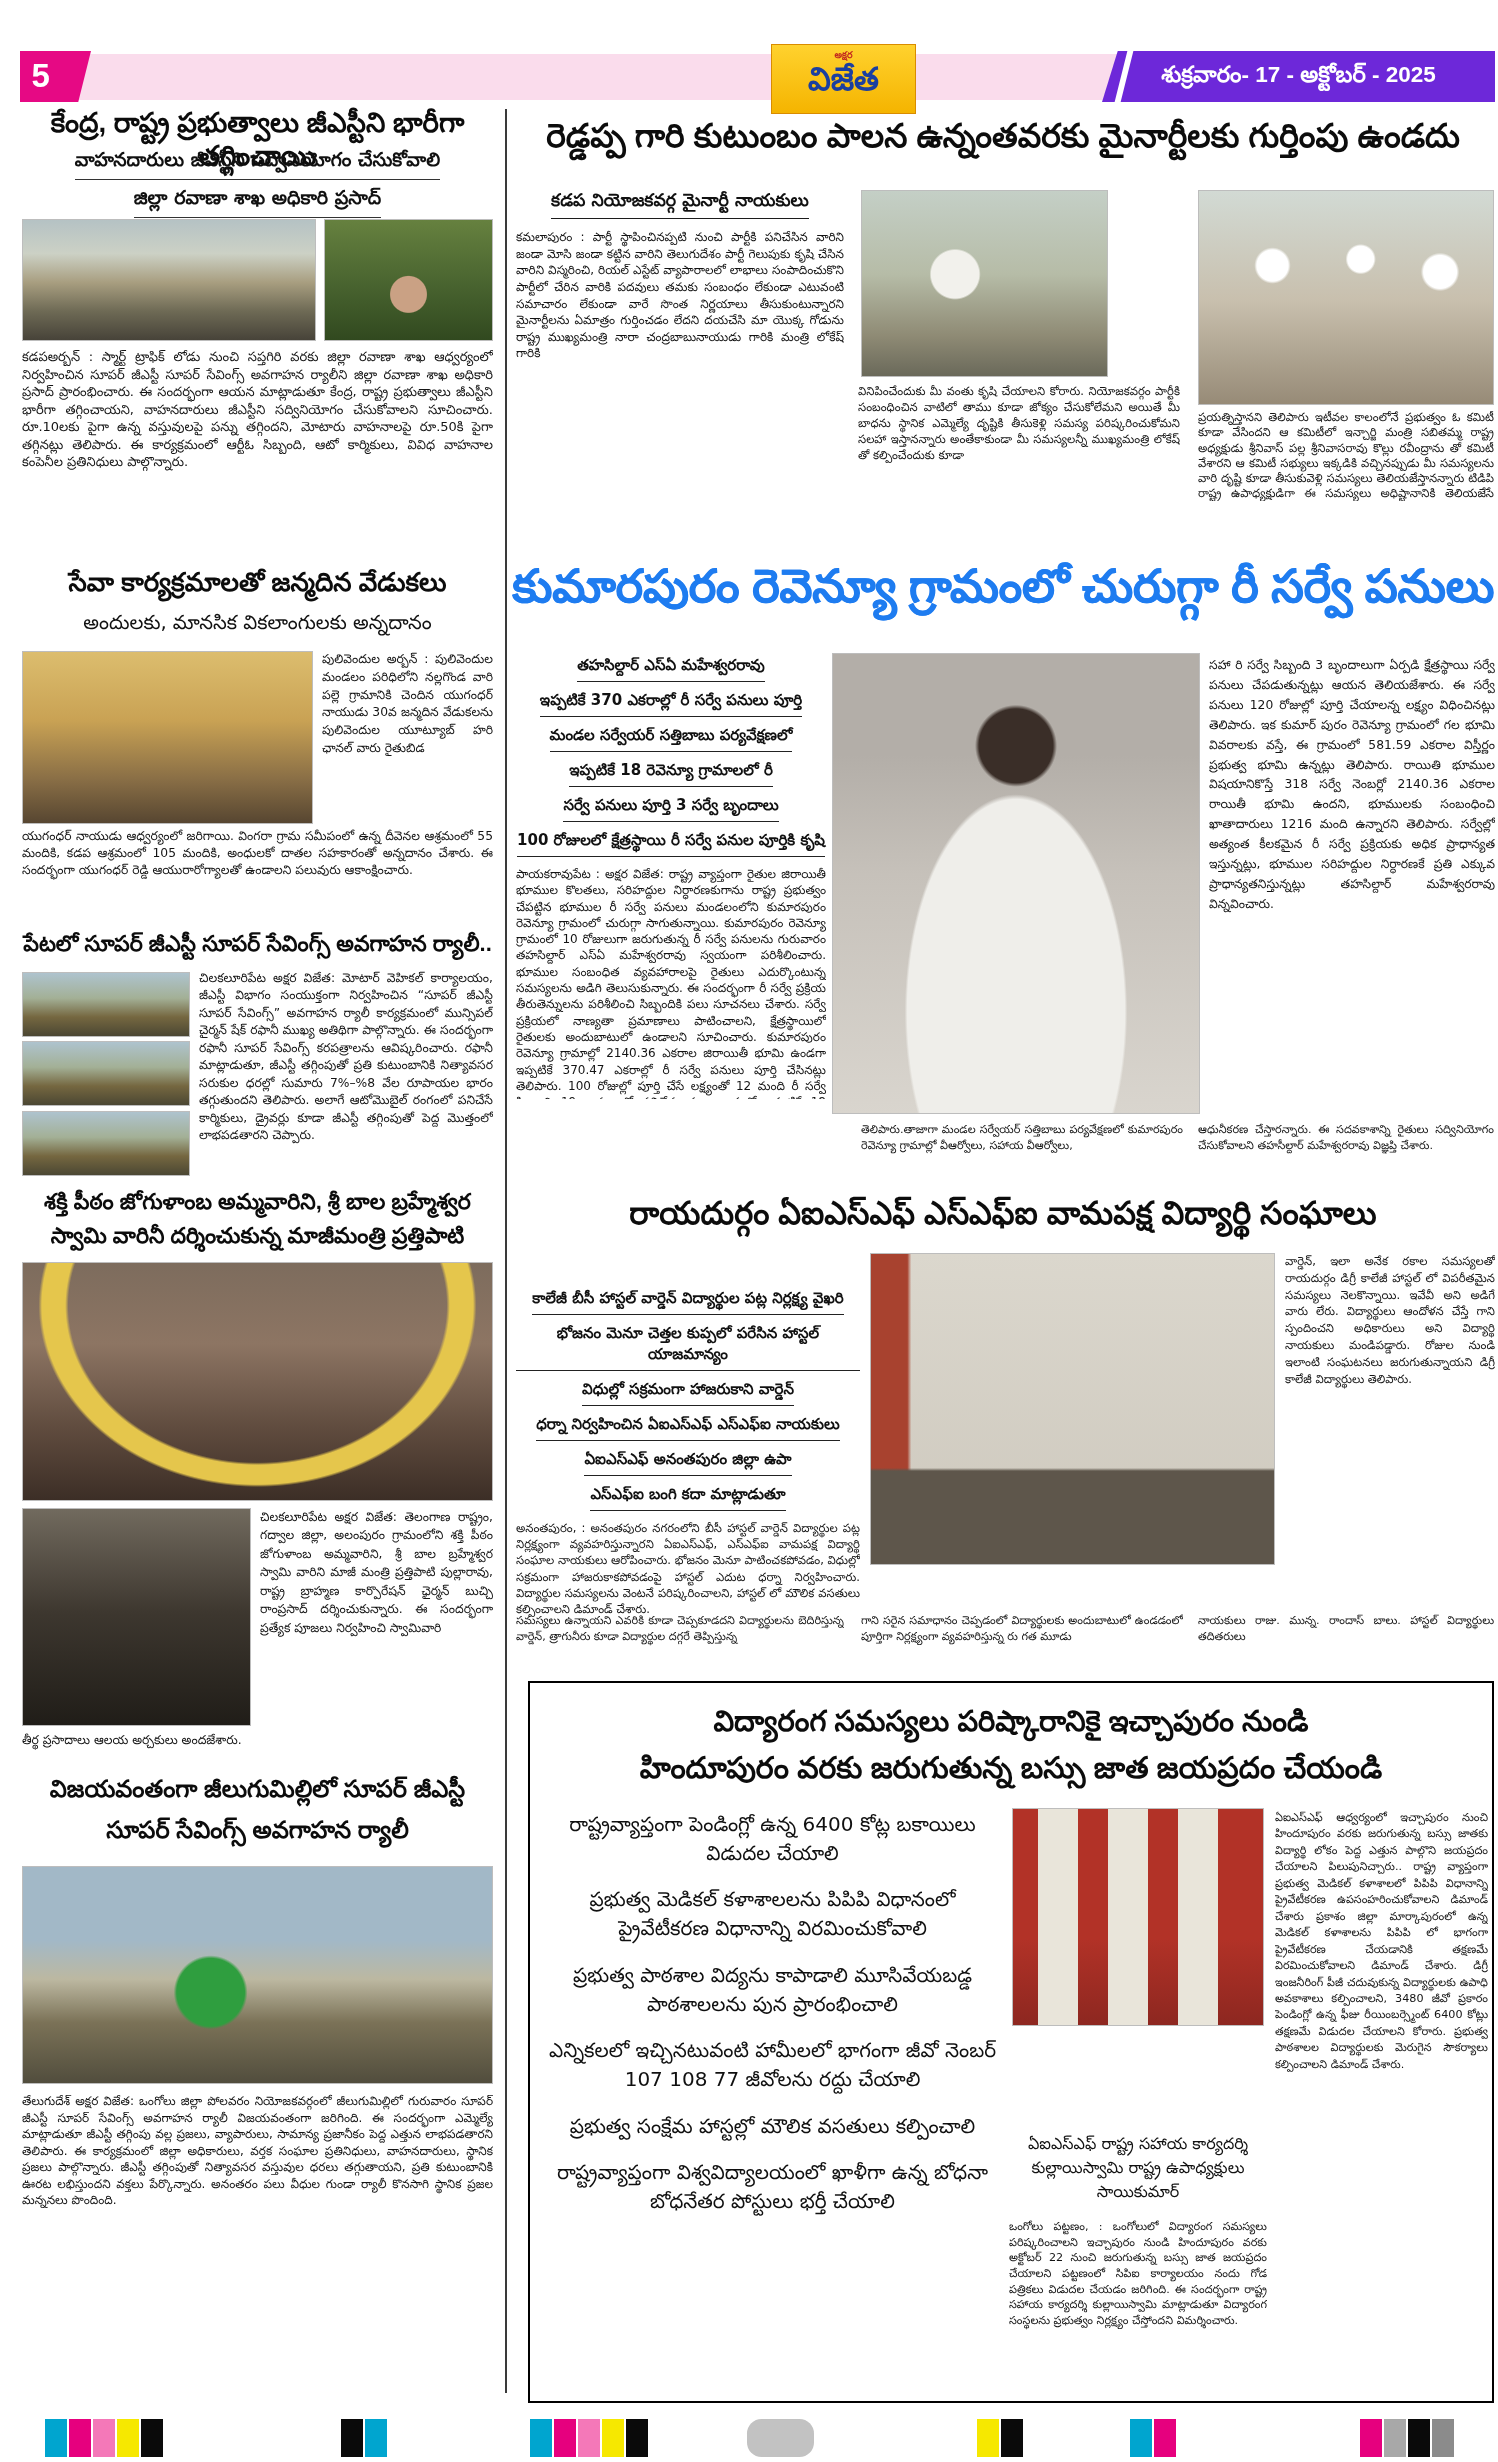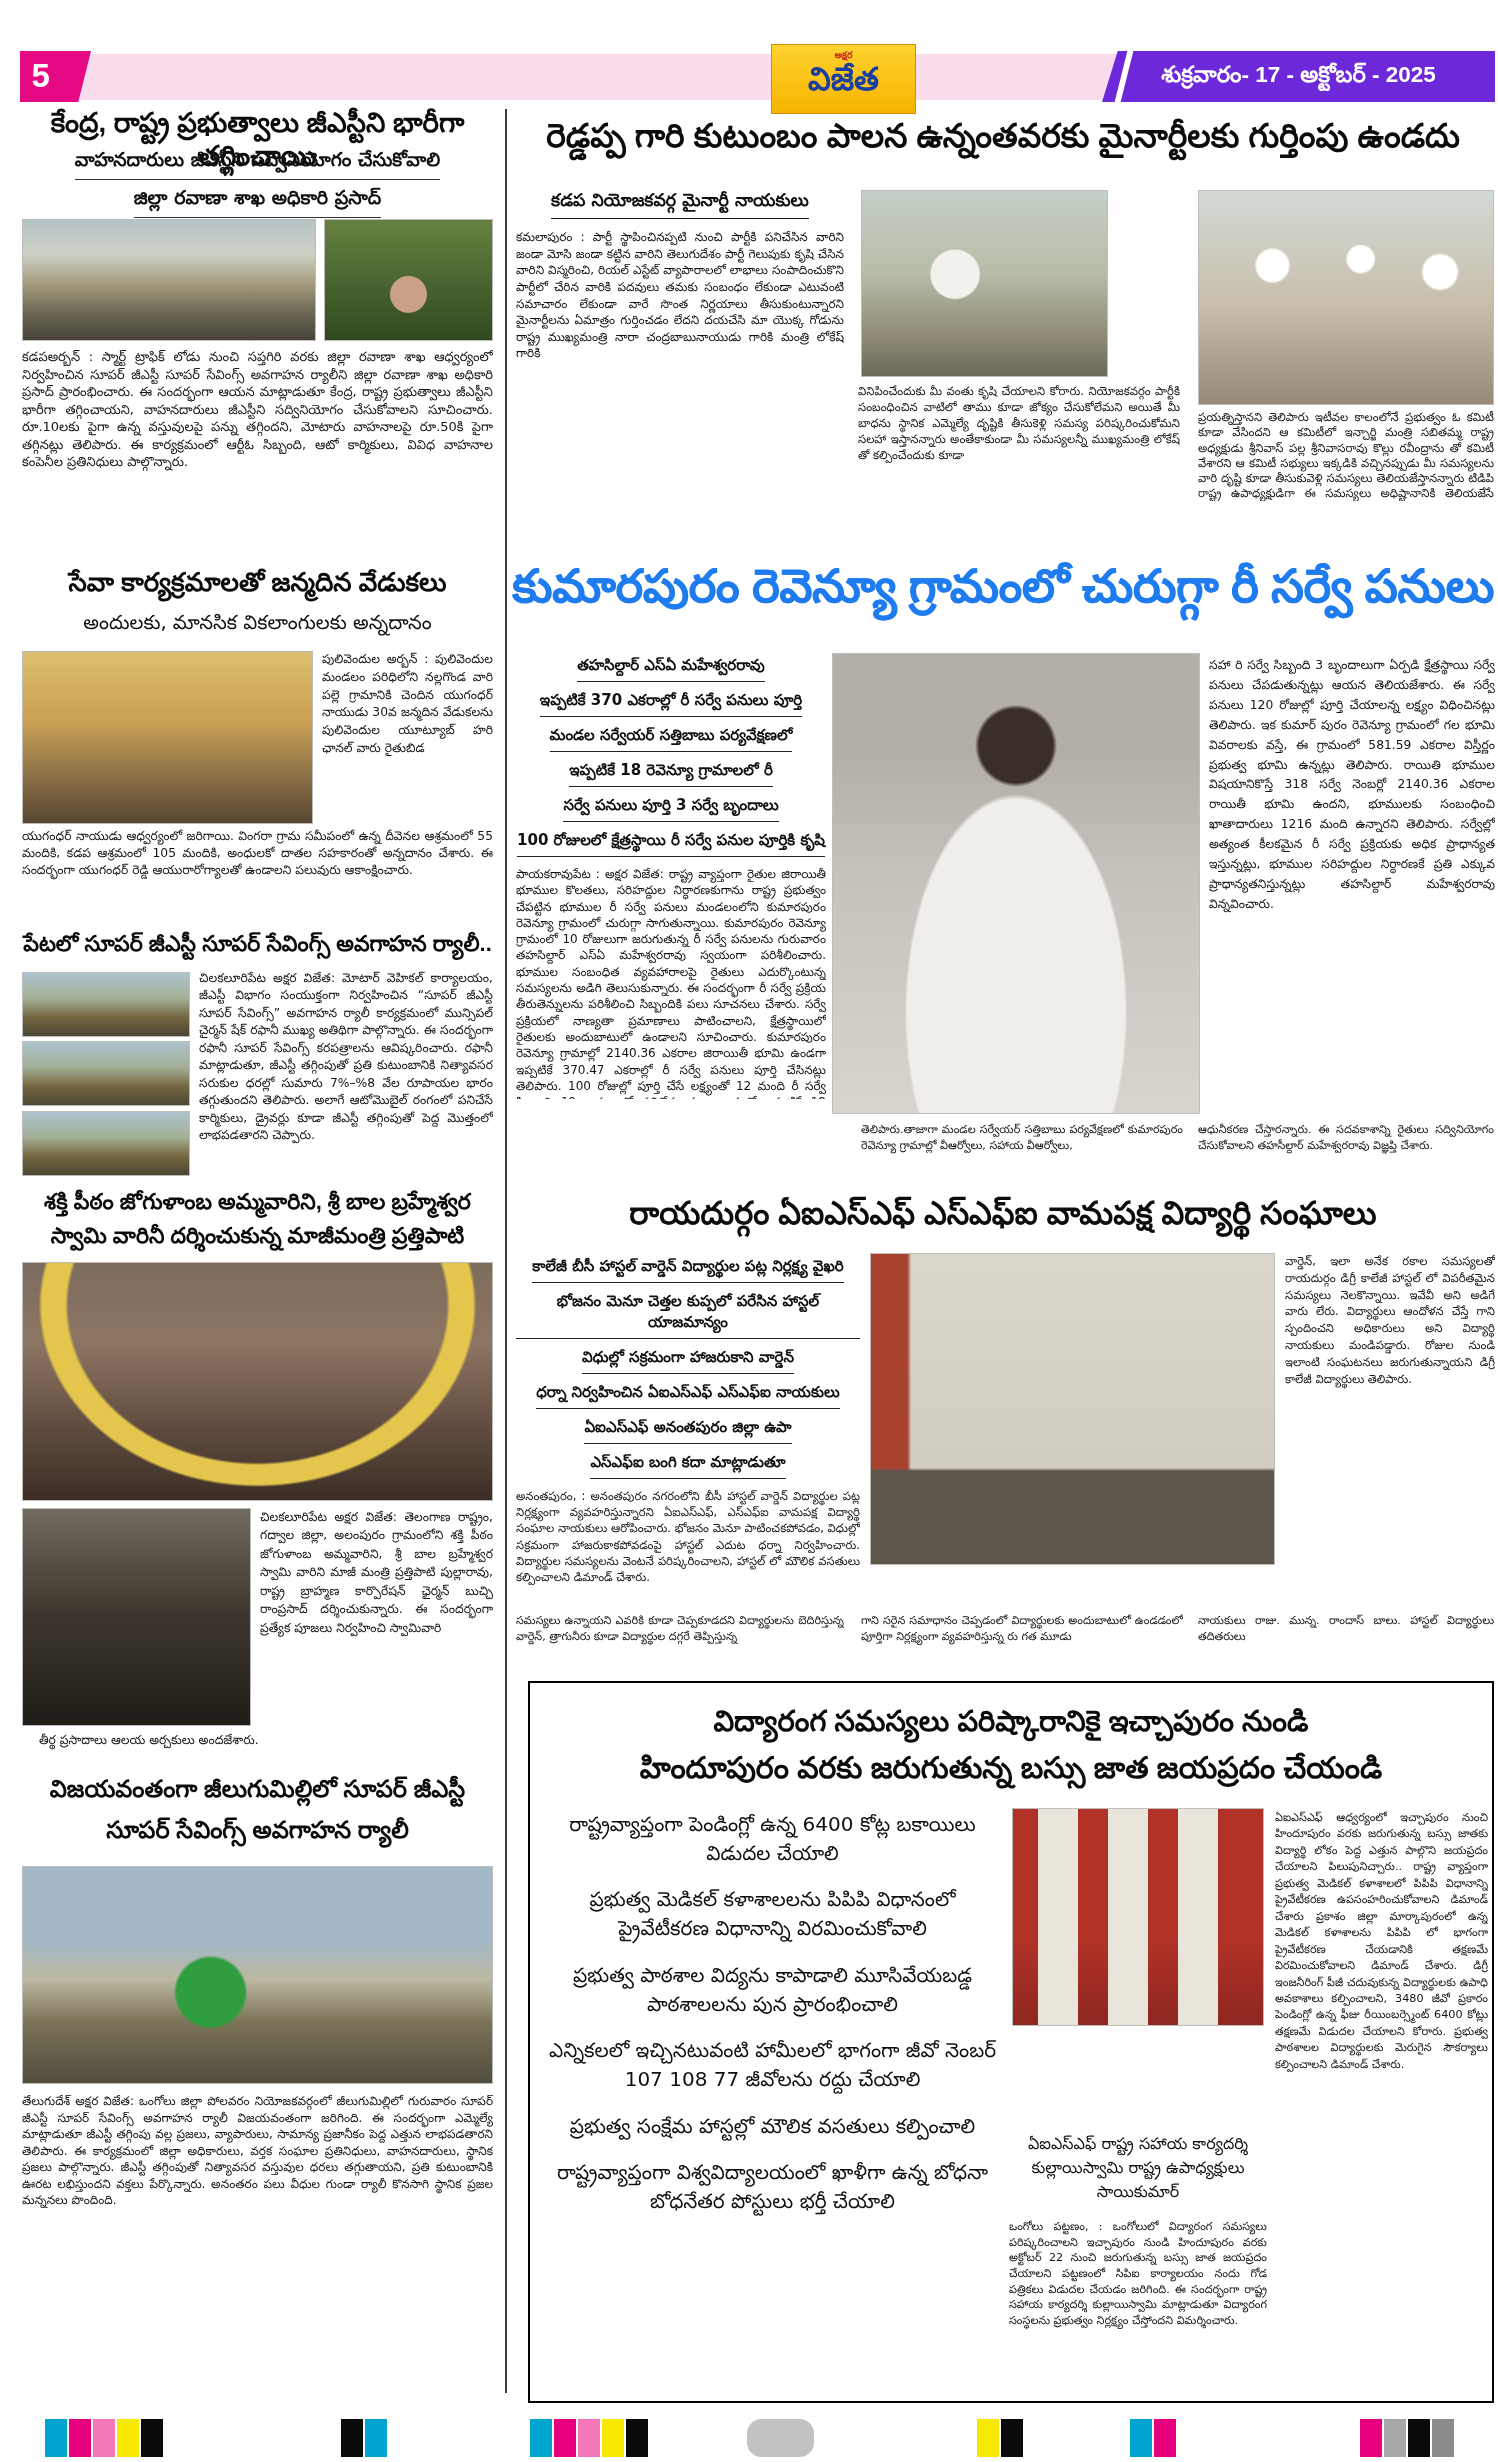--- a/index.html
+++ b/index.html
@@ -85,21 +85,21 @@
   <div class="abs hl" style="left:22px;top:930px;width:471px;font-size:22px;line-height:1.25;">పేటలో సూపర్ జీఎస్టీ సూపర్ సేవింగ్స్ అవగాహన ర్యాలీ..</div>
   <div class="abs photo ph-mini" style="left:22px;top:972px;width:168px;height:65px;"></div>
   <div class="abs photo ph-mini" style="left:22px;top:1041px;width:168px;height:65px;"></div>
   <div class="abs photo ph-mini" style="left:22px;top:1111px;width:168px;height:65px;"></div>
   <div class="abs body-txt" style="left:199px;top:970px;width:294px;height:209px;font-size:12.3px;line-height:1.42;overflow:hidden;">చిలకలూరిపేట అక్షర విజేత: మోటార్ వెహికల్ కార్యాలయం, జీఎస్టీ విభాగం సంయుక్తంగా నిర్వహించిన “సూపర్ జీఎస్టీ సూపర్ సేవింగ్స్” అవగాహన ర్యాలీ కార్యక్రమంలో మున్సిపల్ చైర్మన్ షేక్ రఫానీ ముఖ్య అతిథిగా పాల్గొన్నారు. ఈ సందర్భంగా రఫానీ సూపర్ సేవింగ్స్ కరపత్రాలను ఆవిష్కరించారు. రఫానీ మాట్లాడుతూ, జీఎస్టీ తగ్గింపుతో ప్రతి కుటుంబానికి నిత్యావసర సరుకుల ధరల్లో సుమారు 7%–%8 వేల రూపాయల భారం తగ్గుతుందని తెలిపారు. అలాగే ఆటోమొబైల్ రంగంలో పనిచేసే కార్మికులు, డ్రైవర్లు కూడా జీఎస్టీ తగ్గింపుతో పెద్ద మొత్తంలో లాభపడతారని చెప్పారు.</div>
 
   <div class="abs hl" style="left:22px;top:1185px;width:471px;font-size:22px;line-height:1.55;">శక్తి పీఠం జోగుళాంబ అమ్మవారిని, శ్రీ బాల బ్రహ్మేశ్వర స్వామి వారినీ దర్శించుకున్న మాజీమంత్రి ప్రత్తిపాటి</div>
   <div class="abs photo ph-temple" style="left:22px;top:1262px;width:471px;height:239px;"></div>
   <div class="abs photo ph-dark" style="left:22px;top:1508px;width:229px;height:218px;"></div>
   <div class="abs body-txt" style="left:260px;top:1508px;width:233px;height:218px;font-size:12.3px;line-height:1.5;overflow:hidden;">చిలకలూరిపేట అక్షర విజేత: తెలంగాణ రాష్ట్రం, గద్వాల జిల్లా, అలంపురం గ్రామంలోని శక్తి పీఠం జోగుళాంబ అమ్మవారిని, శ్రీ బాల బ్రహ్మేశ్వర స్వామి వారిని మాజీ మంత్రి ప్రత్తిపాటి పుల్లారావు, రాష్ట్ర బ్రాహ్మణ కార్పొరేషన్ ఛైర్మన్ బుచ్చి రాంప్రసాద్ దర్శించుకున్నారు. ఈ సందర్భంగా ప్రత్యేక పూజలు నిర్వహించి స్వామివారి</div>
-  <div class="abs body-txt" style="left:22px;top:1733px;width:471px;font-size:12.3px;margin-left:17px;">తీర్థ ప్రసాదాలు ఆలయ అర్చకులు అందజేశారు.</div>
+  <div class="abs body-txt" style="left:22px;top:1733px;width:471px;font-size:12.3px;">తీర్థ ప్రసాదాలు ఆలయ అర్చకులు అందజేశారు.</div>
 
   <div class="abs hl" style="left:22px;top:1769px;width:471px;font-size:24px;line-height:1.7;">విజయవంతంగా జీలుగుమిల్లిలో సూపర్ జీఎస్టీ సూపర్ సేవింగ్స్ అవగాహన ర్యాలీ</div>
   <div class="abs photo ph-greenflag" style="left:22px;top:1866px;width:471px;height:218px;"></div>
   <div class="abs body-txt" style="left:22px;top:2093px;width:471px;height:310px;font-size:12px;line-height:1.38;overflow:hidden;">తేలుగుదేశ్ అక్షర విజేత: ఒంగోలు జిల్లా పోలవరం నియోజకవర్గంలో జీలుగుమిల్లిలో గురువారం సూపర్ జీఎస్టీ సూపర్ సేవింగ్స్ అవగాహన ర్యాలీ విజయవంతంగా జరిగింది. ఈ సందర్భంగా ఎమ్మెల్యే మాట్లాడుతూ జీఎస్టీ తగ్గింపు వల్ల ప్రజలు, వ్యాపారులు, సామాన్య ప్రజానీకం పెద్ద ఎత్తున లాభపడతారని తెలిపారు. ఈ కార్యక్రమంలో జిల్లా అధికారులు, వర్తక సంఘాల ప్రతినిధులు, వాహనదారులు, స్థానిక ప్రజలు పాల్గొన్నారు. జీఎస్టీ తగ్గింపుతో నిత్యావసర వస్తువుల ధరలు తగ్గుతాయని, ప్రతి కుటుంబానికి ఊరట లభిస్తుందని వక్తలు పేర్కొన్నారు. అనంతరం పలు వీధుల గుండా ర్యాలీ కొనసాగి స్థానిక ప్రజల మన్ననలు పొందింది.</div>
 
   <div class="abs hl" style="left:512px;top:116px;width:982px;font-size:33px;line-height:1.2;">రెడ్డప్ప గారి  కుటుంబం పాలన ఉన్నంతవరకు మైనార్టీలకు గుర్తింపు ఉండదు</div>
   <div class="abs" style="left:516px;top:190px;width:328px;height:312px;">
     <div style="text-align:center;margin-bottom:10px;">
       <span class="ul" style="font-size:17.4px;font-weight:700;">కడప నియోజకవర్గ మైనార్టీ నాయకులు</span>
     </div>
@@ -119,21 +119,21 @@
     <div class="subline"><span>సర్వే పనులు పూర్తి  3 సర్వే బృందాలు</span></div>
     <div class="subline"><span>100 రోజులలో క్షేత్రస్థాయి రీ సర్వే పనుల పూర్తికి కృషి</span></div>
     <div class="body-txt" style="font-size:12px;line-height:1.36;height:233px;overflow:hidden;margin-top:4.4px;">పాయకరావుపేట : అక్షర విజేత: రాష్ట్ర వ్యాప్తంగా రైతుల జిరాయితీ భూముల కొలతలు, సరిహద్దుల నిర్ధారణకుగాను రాష్ట్ర ప్రభుత్వం చేపట్టిన భూముల రీ సర్వే పనులు మండలంలోని కుమారపురం రెవెన్యూ గ్రామంలో చురుగ్గా సాగుతున్నాయి. కుమారపురం రెవెన్యూ గ్రామంలో 10 రోజులుగా జరుగుతున్న రీ సర్వే పనులను గురువారం తహసిల్దార్ ఎస్ఏ మహేశ్వరరావు స్వయంగా పరిశీలించారు. భూముల సంబంధిత వ్యవహారాలపై రైతులు ఎదుర్కొంటున్న సమస్యలను అడిగి తెలుసుకున్నారు. ఈ సందర్భంగా రీ సర్వే ప్రక్రియ తీరుతెన్నులను పరిశీలించి సిబ్బందికి పలు సూచనలు చేశారు. సర్వే ప్రక్రియలో నాణ్యతా ప్రమాణాలు పాటించాలని, క్షేత్రస్థాయిలో రైతులకు అందుబాటులో ఉండాలని సూచించారు. కుమారపురం రెవెన్యూ గ్రామాల్లో 2140.36 ఎకరాల జిరాయితీ భూమి ఉండగా ఇప్పటికే 370.47 ఎకరాల్లో రీ సర్వే పనులు పూర్తి చేసినట్లు తెలిపారు. 100 రోజుల్లో పూర్తి చేసే లక్ష్యంతో 12 మంది రీ సర్వే సిబ్బంది 19 గ్రామాలలో పనిచేస్తుండగా అందులో ఇప్పటికే 18 గ్రామాలలో రీ సర్వే పనులు పూర్తయినట్లు</div>
   </div>
   <div class="abs photo ph-tahsildar" style="left:832px;top:653px;width:368px;height:461px;"></div>
   <div class="abs body-txt" style="left:1209px;top:656px;width:286px;height:457px;font-size:12.3px;line-height:1.62;overflow:hidden;">సహా రి సర్వే సిబ్బంది 3 బృందాలుగా ఏర్పడి క్షేత్రస్థాయి సర్వే పనులు చేపడుతున్నట్లు ఆయన తెలియజేశారు. ఈ సర్వే పనులు 120 రోజుల్లో పూర్తి చేయాలన్న లక్ష్యం విధించినట్లు తెలిపారు. ఇక కుమార్ పురం రెవెన్యూ గ్రామంలో గల భూమి వివరాలకు వస్తే, ఈ గ్రామంలో 581.59 ఎకరాల విస్తీర్ణం ప్రభుత్వ భూమి ఉన్నట్లు తెలిపారు. రాయితి భూముల విషయానికొస్తే 318 సర్వే నెంబర్లో 2140.36 ఎకరాల రాయితీ భూమి ఉందని, భూములకు సంబంధించి ఖాతాదారులు 1216 మంది ఉన్నారని తెలిపారు. సర్వేల్లో అత్యంత కీలకమైన రీ సర్వే ప్రక్రియకు అధిక ప్రాధాన్యత ఇస్తున్నట్లు, భూముల సరిహద్దుల నిర్ధారణకే ప్రతి ఎక్కువ ప్రాధాన్యతనిస్తున్నట్లు తహసిల్దార్ మహేశ్వరరావు విన్నవించారు.</div>
   <div class="abs body-txt" style="left:861px;top:1122px;width:322px;height:64px;font-size:11.2px;line-height:1.4;overflow:hidden;">తెలిపారు.తాజాగా  మండల సర్వేయర్ సత్తిబాబు పర్యవేక్షణలో కుమారపురం రెవెన్యూ గ్రామాల్లో వీఆర్వోలు, సహాయ వీఆర్వోలు,</div>
   <div class="abs body-txt" style="left:1198px;top:1122px;width:296px;height:64px;font-size:11.2px;line-height:1.4;overflow:hidden;">ఆధునీకరణ చేస్తారన్నారు. ఈ సదవకాశాన్ని రైతులు సద్వినియోగం చేసుకోవాలని తహసీల్దార్ మహేశ్వరరావు విజ్ఞప్తి చేశారు.</div>
 
   <div class="abs hl" style="left:512px;top:1193px;width:982px;font-size:32px;line-height:1.25;">రాయదుర్గం ఏఐఎస్ఎఫ్ ఎస్ఎఫ్ఐ వామపక్ష విద్యార్థి సంఘాలు</div>
-  <div class="abs" style="left:516px;top:1257px;width:344px;">
+  <div class="abs" style="left:516px;top:1289px;width:344px;">
     <div class="subline"><span>కాలేజీ బీసీ హాస్టల్ వార్డెన్ విద్యార్థుల పట్ల నిర్లక్ష్య వైఖరి</span></div>
     <div class="subline"><span>భోజనం మెనూ చెత్తల కుప్పలో పరేసిన హాస్టల్ యాజమాన్యం</span></div>
     <div class="subline"><span>విధుల్లో సక్రమంగా హాజరుకాని వార్డెన్</span></div>
     <div class="subline"><span>ధర్నా నిర్వహించిన ఏఐఎస్ఎఫ్ ఎస్ఎఫ్ఐ నాయకులు</span></div>
     <div class="subline"><span>ఏఐఎస్ఎఫ్ అనంతపురం జిల్లా ఉపా</span></div>
     <div class="subline"><span>ఎస్ఎఫ్ఐ బంగి కదా మాట్లాడుతూ</span></div>
     <div class="body-txt" style="font-size:11.6px;line-height:1.4;height:131px;overflow:hidden;margin-top:2.9px;">అనంతపురం, : అనంతపురం నగరంలోని బీసీ హాస్టల్ వార్డెన్ విద్యార్థుల పట్ల నిర్లక్ష్యంగా వ్యవహరిస్తున్నారని ఏఐఎస్ఎఫ్, ఎస్ఎఫ్ఐ వామపక్ష విద్యార్థి సంఘాల నాయకులు ఆరోపించారు. భోజనం మెనూ పాటించకపోవడం, విధుల్లో సక్రమంగా హాజరుకాకపోవడంపై హాస్టల్ ఎదుట ధర్నా నిర్వహించారు. విద్యార్థుల సమస్యలను వెంటనే పరిష్కరించాలని, హాస్టల్ లో మౌలిక వసతులు కల్పించాలని డిమాండ్ చేశారు.</div>
   </div>
   <div class="abs photo ph-students" style="left:870px;top:1253px;width:405px;height:312px;"></div>
   <div class="abs body-txt" style="left:1285px;top:1253px;width:210px;height:312px;font-size:11.6px;line-height:1.45;overflow:hidden;">వార్డెన్, ఇలా అనేక రకాల సమస్యలతో రాయదుర్గం డిగ్రీ కాలేజీ హాస్టల్ లో విపరీతమైన సమస్యలు నెలకొన్నాయి. ఇవేవీ అని అడిగే వారు లేరు. విద్యార్థులు ఆందోళన చేస్తే గాని స్పందించని అధికారులు అని విద్యార్థి నాయకులు మండిపడ్డారు. రోజుల నుండి ఇలాంటి సంఘటనలు జరుగుతున్నాయని డిగ్రీ కాలేజీ విద్యార్థులు తెలిపారు.</div>

